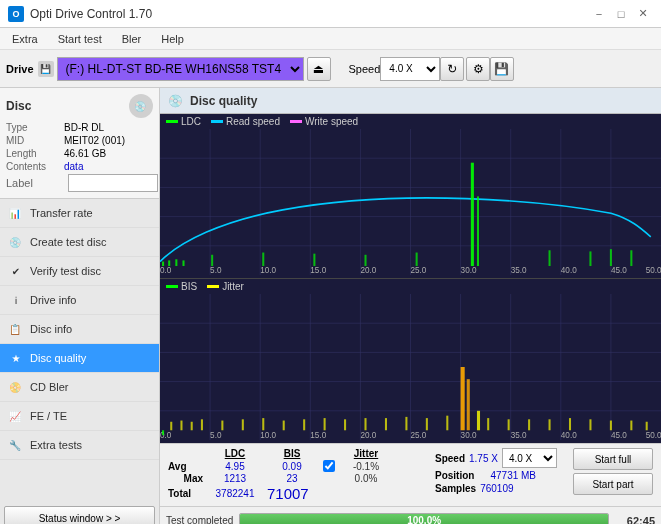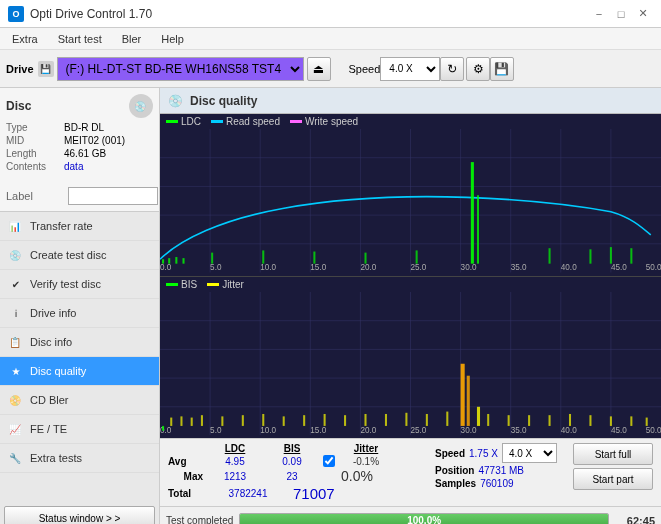--- a/index.html
+++ b/index.html
@@ -32,21 +32,21 @@
     
     .sidebar { width: 160px; background: #e8e8e8; border-right: 1px solid #ccc; display: flex; flex-direction: column; overflow-y: auto; flex-shrink: 0; }
     .disc-section { padding: 6px; border-bottom: 1px solid #ccc; background: #f5f5f5; }
     .disc-header { display: flex; align-items: center; justify-content: space-between; margin-bottom: 4px; }
     .disc-title { font-size: 12px; font-weight: bold; color: #333; }
     .disc-icon { width: 24px; height: 24px; background: #d0d0d0; border-radius: 50%; display: flex; align-items: center; justify-content: center; font-size: 10px; }
     .disc-row { display: flex; margin: 2px 0; font-size: 10px; }
     .disc-label { color: #666; width: 58px; flex-shrink: 0; }
     .disc-value { color: #000; font-weight: 500; }
     .disc-value.blue { color: #0000cc; }
-    .label-row { display: flex; align-items: center; gap: 4px; margin-top: 15px; }
+    .label-row { display: flex; align-items: center; gap: 4px; margin-top: 2px; }
     .label-input { height: 18px; border: 1px solid #aaa; width: 90px; font-size: 10px; padding: 1px 3px; }
     
     .sidebar-item { display: flex; align-items: center; gap: 6px; padding: 6px 8px; cursor: pointer; border-bottom: 1px solid #ddd; font-size: 11px; color: #333; background: #e8e8e8; }
     .sidebar-item.active { background: #3399ff; color: white; }
     .sidebar-item-icon { width: 16px; height: 16px; border-radius: 2px; display: flex; align-items: center; justify-content: center; font-size: 10px; flex-shrink: 0; }
     
     
     .content { flex: 1; display: flex; flex-direction: column; overflow: hidden; }
     .content-top { display: flex; align-items: center; background: #e0e8f0; border-bottom: 1px solid #bbb; padding: 4px 8px; gap: 6px; height: 26px; }
     .content-icon { width: 16px; height: 16px; display: flex; align-items: center; justify-content: center; font-size: 12px; }
@@ -398,39 +398,39 @@
               <input type="checkbox" checked="" style="width: 12px; height: 12px;">
             </div>
             <div style="width:50px;text-align:center;font-size:10px;color:#333;">-0.1%</div>
           </div>
 
           <div style="display:flex;gap:2px;align-items:center;">
             <div style="width:35px;font-size:10px;font-weight:bold;text-align:right;">Max</div>
             <div style="width:60px;text-align:center;font-size:10px;color:#0000cc;">1213</div>
             <div style="width:50px;text-align:center;font-size:10px;color:#0000cc;">23</div>
             <div style="width:20px;"></div>
-            <div style="width:50px;font-size:14px;color:#333;">0.0%</div>
-          </div>
-
-          <div style="display:flex;gap:15px;align-items:center;">
+            <div style="width:50px;text-align:center;font-size:10px;color:#333;">0.0%</div>
+          </div>
+
+          <div style="display:flex;gap:2px;align-items:center;">
             <div style="width:35px;font-size:10px;font-weight:bold;">Total</div>
             <div style="width:60px;text-align:center;font-size:10px;color:#0000cc;">3782241</div>
             <div style="width:50px;font-size:15px;color:#0000cc;">71007</div>
           </div>
         </div>
 
         <div style="display:flex;flex-direction:column;gap:2px;min-width:130px;">
           <div style="display:flex;align-items:center;gap:4px;">
             <span style="font-size:10px;font-weight:bold;">Speed</span>
             <span style="font-size:10px;color:#0000cc;">1.75 X</span>
             <select style="height:20px;border:1px solid #aaa;background:white;font-size:10px;padding:0 2px;width:55px;">
               <option>4.0 X</option>
             </select>
           </div>
-          <div style="display:flex;align-items:center;gap:4px;">
+          <div style="display:flex;align-items:center;gap:16px;">
             <span style="font-size:10px;font-weight:bold;">Position</span>
             <span style="font-size:10px;color:#0000cc;">47731 MB</span>
           </div>
           <div style="display:flex;align-items:center;gap:4px;">
             <span style="font-size:10px;font-weight:bold;">Samples</span>
             <span style="font-size:10px;color:#0000cc;">760109</span>
           </div>
         </div>
 
         <div class="buttons-col">

